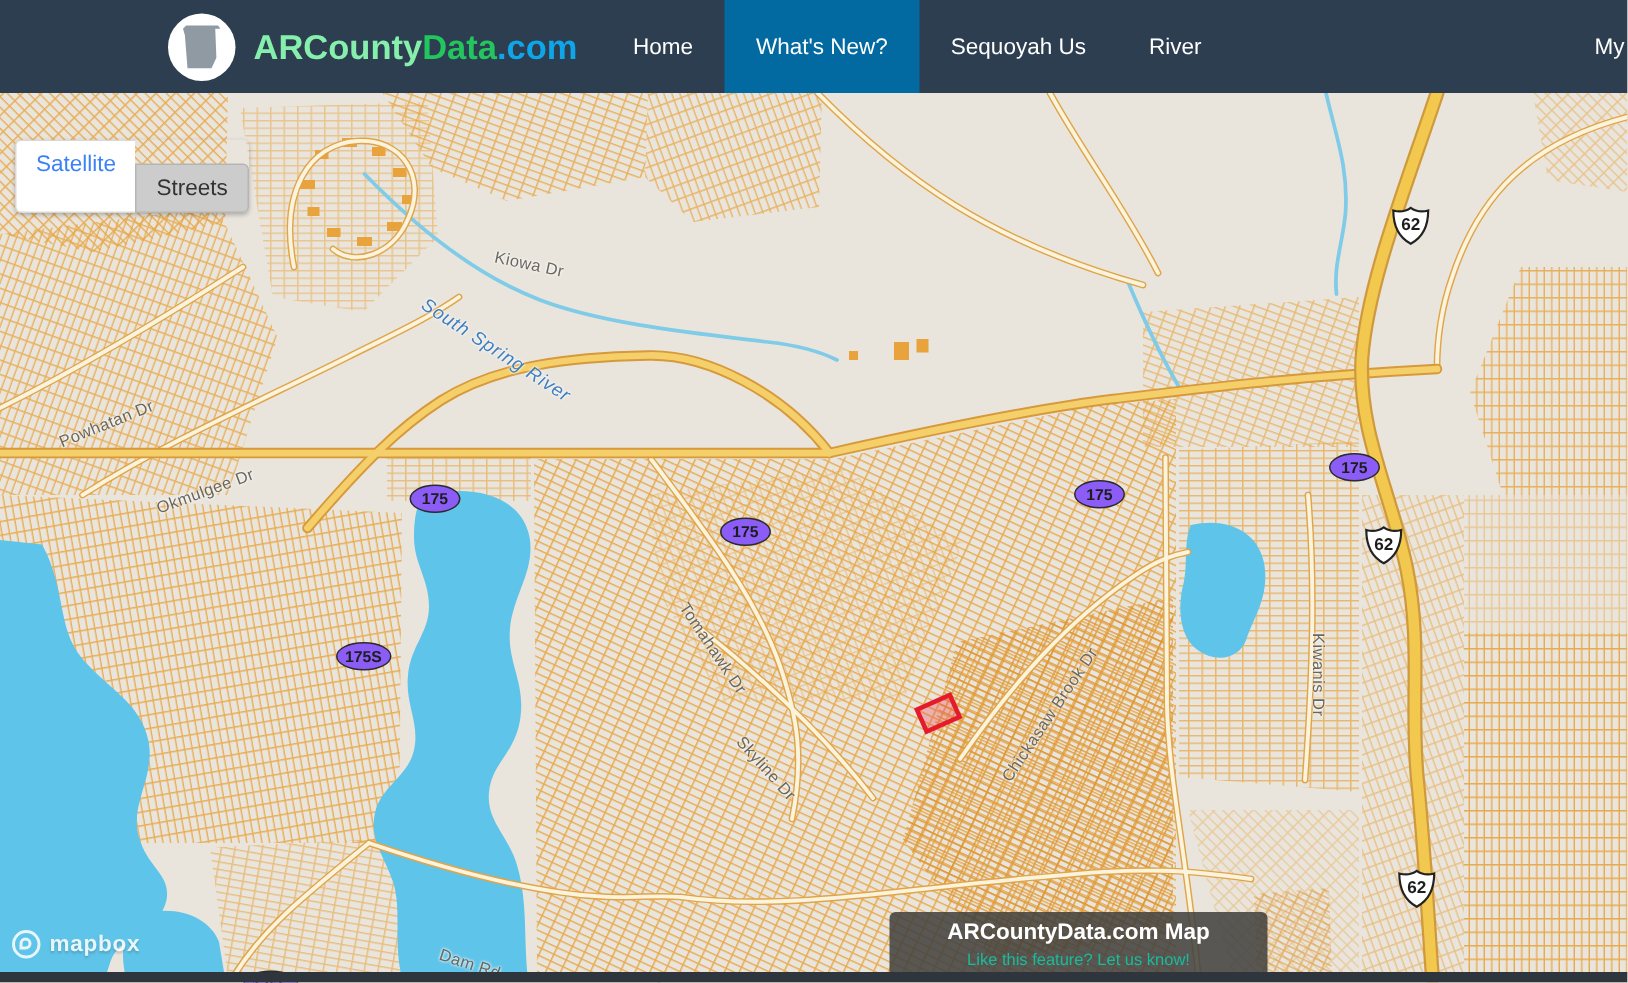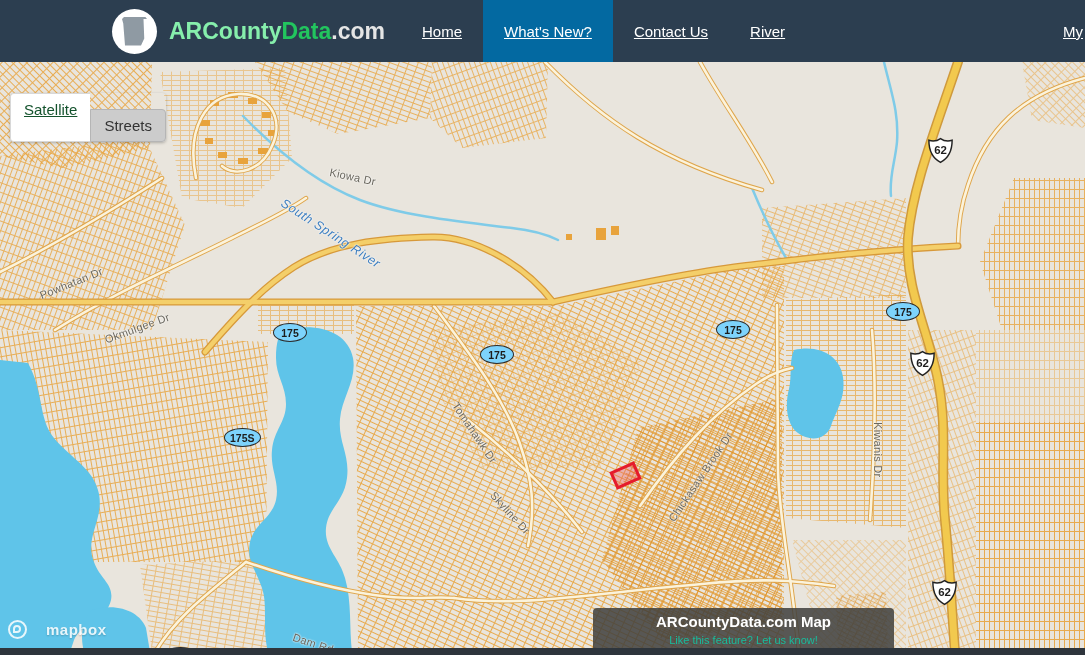--- a/index.html
+++ b/index.html
@@ -11,60 +11,60 @@
   .navbar{position:absolute;top:0;left:0;width:1085px;height:62px;background:#2c3e50;
     display:flex;align-items:stretch;z-index:60;overflow:hidden;}
   .brand{display:flex;align-items:center;margin-left:112px;cursor:pointer;}
   .brand-circle{width:45px;height:45px;border-radius:50%;background:#fff;
     display:flex;align-items:center;justify-content:center;flex:0 0 auto;}
   .ar-shape{width:25px;height:29px;background:#8f9aa3;
     clip-path:polygon(10% 0,92% 0,100% 9%,86% 9%,89% 76%,76% 100%,12% 100%,5% 24%,0 9%);}
   .brand-text{margin-left:12px;font-size:23px;font-weight:bold;white-space:nowrap;}
   .brand-text .p1{color:#86efac;}
   .brand-text .p2{color:#22c55e;}
-  .brand-text .p3{color:#e5e5e5;margin-top:28px;}
+  .brand-text .p3{color:#0ea5e9;margin-top:28px;}
   .nav-items{display:flex;align-items:stretch;margin-left:16px;}
   .nav-item{display:flex;align-items:center;padding:0 21px;color:#fff;font-size:15px;
-    cursor:pointer;white-space:nowrap;text-decoration:underline;}
+    cursor:pointer;white-space:nowrap;}
   .nav-item.active{background:#0369a1;}
   .nav-item.nav-my{position:absolute;right:-6px;top:0;height:62px;padding:0 8px 0 20px;}
   
   .map{position:absolute;top:62px;left:0;width:1085px;height:593px;background:#e9e5dd;cursor:grab;}
   .map svg{position:absolute;top:0;left:0;}
   .rc{fill:none;stroke-linecap:round;stroke-linejoin:round;}
   .map-label{position:absolute;font-size:11px;color:#6a675e;white-space:nowrap;
     transform-origin:0 0;letter-spacing:.3px;
     text-shadow:0 0 2px rgba(255,255,255,.9),0 0 2px rgba(255,255,255,.9);}
   .river-label{color:#3e7fc0;font-style:italic;font-size:12.5px;letter-spacing:.6px;}
-  .shield-ellipse{position:absolute;min-width:34px;height:19px;background:#7dd3fc;
+  .shield-ellipse{position:absolute;min-width:34px;height:19px;background:#8b5cf6;
     border:1.6px solid #2b2b2b;border-radius:50%;display:flex;align-items:center;
     justify-content:center;font-size:10.5px;font-weight:bold;color:#1d1d1d;
     box-sizing:border-box;padding:0 5px;}
   .us-shield{position:absolute;width:27px;height:27px;}
   .us-shield text{font-family:"Liberation Sans",sans-serif;font-size:11px;font-weight:bold;fill:#1d1d1d;text-anchor:middle;}
   .selected-parcel{position:absolute;left:612px;top:404px;width:21px;height:13px;
     border:3px solid #e51b2c;background:rgba(235,80,90,.35);transform:rotate(-24deg);cursor:pointer;}
   
   .layer-toggle{position:absolute;top:93px;left:10px;display:flex;z-index:40;
     box-shadow:0 1px 3px rgba(0,0,0,.25);border-radius:4px;}
   .layer-btn{font-size:15px;padding:7px 13px;cursor:pointer;border:1px solid #d8d8d8;
     font-family:"Liberation Sans",sans-serif;}
-  .btn-satellite{background:#ffffff;color:#14532d;border-radius:4px 0 0 4px;border-right:none;text-decoration:underline;}
+  .btn-satellite{background:#ffffff;color:#3b82f6;border-radius:4px 0 0 4px;border-right:none;}
   .btn-streets{background:#cccccc;color:#333333;border-radius:0 4px 4px 0;border-color:#b5b5b5;margin-top:16px;}
   
   .mapbox-logo{position:absolute;left:8px;top:620px;display:flex;align-items:center;
     opacity:.85;z-index:40;cursor:pointer;}
   .mapbox-icon{width:19px;height:19px;border:2.5px solid #fff;border-radius:50%;
     box-sizing:border-box;position:relative;}
   .mapbox-icon::after{content:"";position:absolute;left:3px;top:3px;width:8px;height:8px;
     border:2px solid #fff;border-radius:50% 50% 50% 0;box-sizing:border-box;}
-  .mapbox-text{color:#fff;font-weight:bold;font-size:15px;margin-left:19px;
+  .mapbox-text{color:#fff;font-weight:bold;font-size:15px;margin-left:6px;
     letter-spacing:.5px;text-shadow:0 1px 2px rgba(0,0,0,.25);}
   
-  .feature-tooltip{position:absolute;left:593px;top:608px;width:301px;z-index:45;
+  .feature-tooltip{position:absolute;left:593px;top:608px;width:252px;z-index:45;
     background:rgba(62,62,60,.85);border-radius:4px;text-align:center;
     padding:4px 8px 6px;box-sizing:border-box;}
   .tooltip-title{color:#fff;font-size:15px;font-weight:bold;line-height:20px;}
   .tooltip-link{color:#18bc9c;font-size:11px;line-height:16px;cursor:pointer;}
   
   .bottom-bar{position:absolute;left:0;top:648px;width:1085px;height:7px;background:#2e353c;z-index:50;}
 </style>
 </head>
 <body>
 
@@ -242,21 +242,21 @@
     <div class="brand-circle">
       <div class="ar-shape"></div>
     </div>
     <div class="brand-text">
       <span class="p1">ARCounty</span><span class="p2">Data</span><span class="p3">.com</span>
     </div>
   </div>
   <div class="nav-items">
     <div class="nav-item">Home</div>
     <div class="nav-item active">What's New?</div>
-    <div class="nav-item">Contact Us</div>
+    <div class="nav-item">Sequoyah Us</div>
     <div class="nav-item">River</div>
   </div>
   <div class="nav-item nav-my">My</div>
 </div>
 
 <div class="layer-toggle">
   <div class="layer-btn btn-satellite">Satellite</div>
   <div class="layer-btn btn-streets">Streets</div>
 </div>
 

